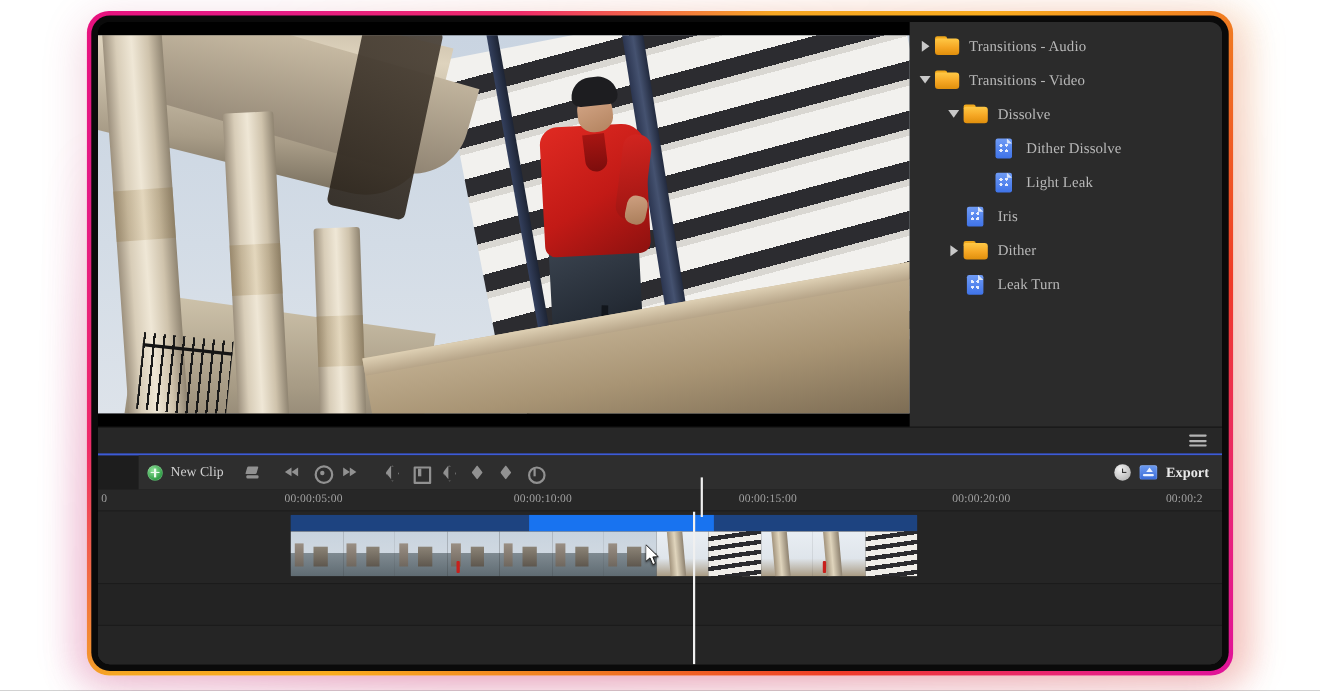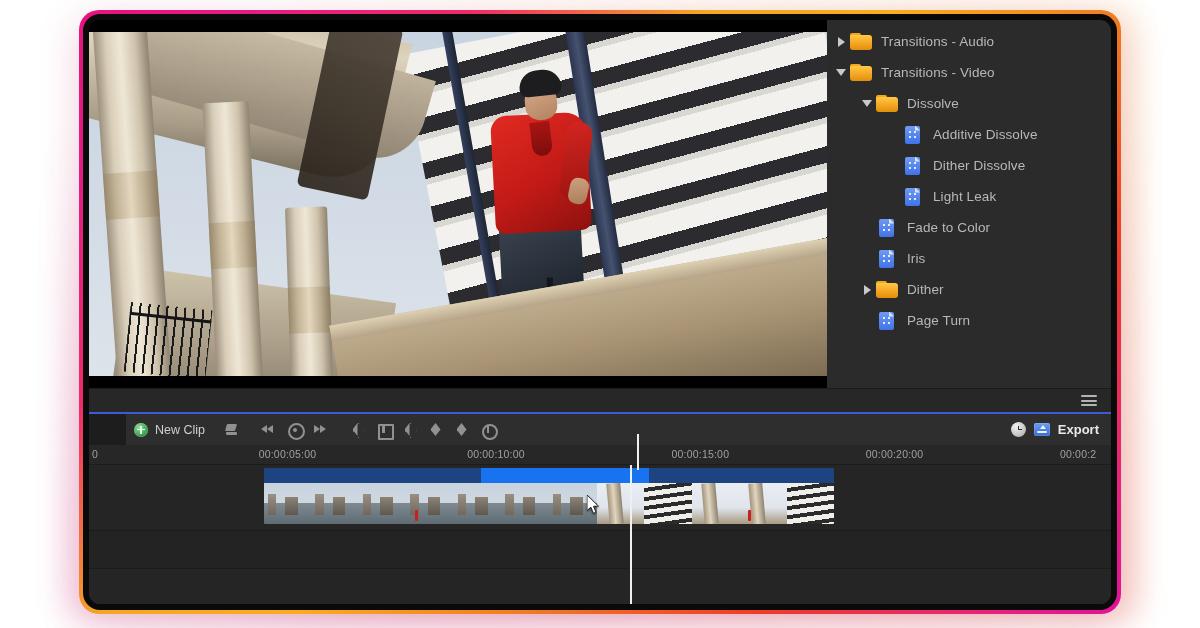--- a/index.html
+++ b/index.html
@@ -58,20 +58,21 @@
 
   
   .app {
     position: relative;
     width: 100%; height: 100%;
     border-radius: 11px;
     overflow: hidden;
     background: #1d1d1d;
     display: flex;
     flex-direction: column;
+    font-family: Liberation Serif, serif;
   }
 
   
   .upper {
     display: flex;
     height: 368px;
     background: #000;
   }
 
   .preview {
@@ -679,86 +680,64 @@
             </div>
             <div class="tree-row" style="padding-left: 58px;">
               <div class="twisty none">
                 <i></i>
               </div>
               <div class="ico">
                 <div class="file-body"></div>
                 <div class="file-dots"></div>
                 <div class="file-fold"></div>
               </div>
-              <span class="tree-label">Additive Dissolve</span>
+              <span class="tree-label">Dither Dissolve</span>
             </div>
             <div class="tree-row" style="padding-left: 58px;">
               <div class="twisty none">
                 <i></i>
               </div>
               <div class="ico">
                 <div class="file-body"></div>
                 <div class="file-dots"></div>
                 <div class="file-fold"></div>
               </div>
-              <span class="tree-label">Dither Dissolve</span>
-            </div>
-            <div class="tree-row" style="padding-left: 58px;">
+              <span class="tree-label">Light Leak</span>
+            </div>
+            <div class="tree-row" style="padding-left: 32px;">
               <div class="twisty none">
                 <i></i>
               </div>
               <div class="ico">
                 <div class="file-body"></div>
                 <div class="file-dots"></div>
                 <div class="file-fold"></div>
               </div>
-              <span class="tree-label">Light Leak</span>
+              <span class="tree-label">Iris</span>
+            </div>
+            <div class="tree-row" style="padding-left: 32px;">
+              <div class="twisty closed">
+                <i></i>
+              </div>
+              <div class="ico">
+                <div class="folder-tab"></div>
+                <div class="folder-body"></div>
+              </div>
+              <span class="tree-label">Dither</span>
             </div>
             <div class="tree-row" style="padding-left: 32px;">
               <div class="twisty none">
                 <i></i>
               </div>
               <div class="ico">
                 <div class="file-body"></div>
                 <div class="file-dots"></div>
                 <div class="file-fold"></div>
               </div>
-              <span class="tree-label">Fade to Color</span>
-            </div>
-            <div class="tree-row" style="padding-left: 32px;">
-              <div class="twisty none">
-                <i></i>
-              </div>
-              <div class="ico">
-                <div class="file-body"></div>
-                <div class="file-dots"></div>
-                <div class="file-fold"></div>
-              </div>
-              <span class="tree-label">Iris</span>
-            </div>
-            <div class="tree-row" style="padding-left: 32px;">
-              <div class="twisty closed">
-                <i></i>
-              </div>
-              <div class="ico">
-                <div class="folder-tab"></div>
-                <div class="folder-body"></div>
-              </div>
-              <span class="tree-label">Dither</span>
-            </div>
-            <div class="tree-row" style="padding-left: 32px;">
-              <div class="twisty none">
-                <i></i>
-              </div>
-              <div class="ico">
-                <div class="file-body"></div>
-                <div class="file-dots"></div>
-                <div class="file-fold"></div>
-              </div>
-              <span class="tree-label">Page Turn</span>
+              <span class="tree-label">Leak Turn</span>
             </div>
           </div>
       </div>
 
       <div class="sep-strip">
         <div class="hamburger">
           <span></span>
             <span></span>
             <span></span>
         </div>

